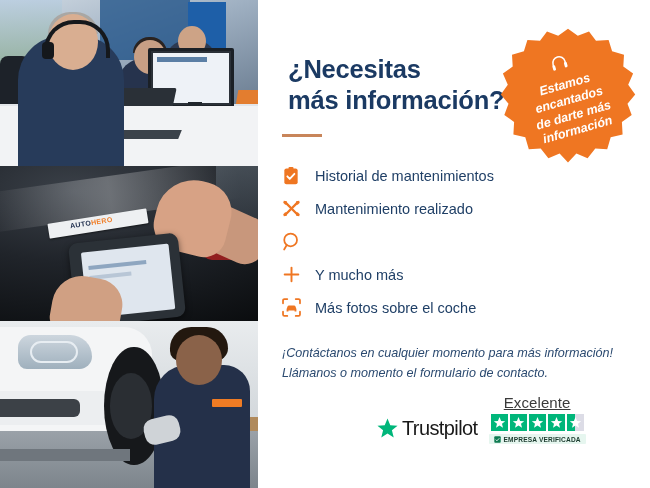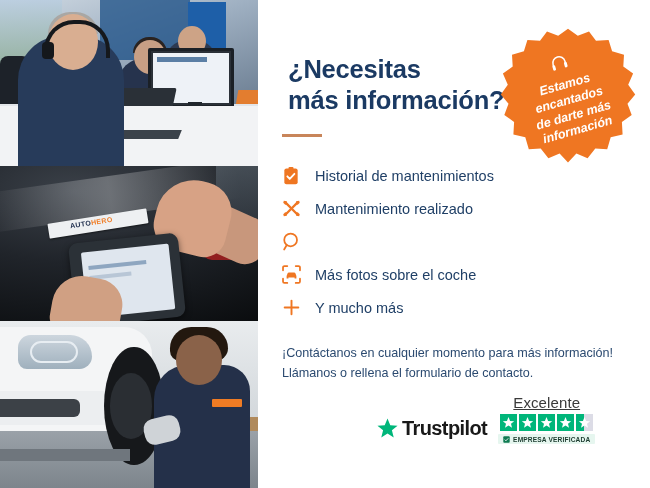--- a/index.html
+++ b/index.html
@@ -84,25 +84,25 @@
     margin:8px;font-size:25.5px;line-height:1.22;font-weight:bold;
     color:#1b3a63;letter-spacing:-.2px;
   }
   .rule{width:40px;height:3px;background:#c8855a;margin:18px 0 0 2px;}
 
   .features{list-style:none;margin:22px 0 0 0;padding:0;}
   .feature{display:flex;align-items:center;gap:13px;height:33px;}
   .feature .ico{width:22px;height:22px;flex:0 0 22px;display:flex;align-items:center;justify-content:center;}
   .feature .txt{font-size:14.5px;color:#1f3f66;white-space:nowrap;}
 
-  .note{margin:20px 0 0 2px;font-size:12.6px;line-height:1.55;color:#2b4a70;}
+  .note{margin:20px 0 0 2px;font-size:12.6px;line-height:1.55;color:#2b4a70;font-style:italic;}
 
   .tp{position:absolute;left:118px;bottom:44px;display:flex;align-items:flex-end;gap:11px;}
   .tp-logo{display:flex;align-items:center;gap:3px;padding-bottom:4px;}
-  .tp-word{font-size:20px;font-weight:bold;color:#191919;letter-spacing:-.6px;}
+  .tp-word{font-size:20px;font-weight:normal;color:#191919;letter-spacing:-.6px;}
   .tp-right{display:flex;flex-direction:column;align-items:center;gap:3px;}
   .tp-excelente{font-size:15px;color:#3a3a3a;letter-spacing:.1px;text-decoration:underline;}
   .stars{display:flex;gap:2px;}
   .star-box{width:17px;height:17px;background:#00b67a;display:flex;align-items:center;justify-content:center;}
   .star-box.half{background:linear-gradient(90deg,#00b67a 50%,#dcdce6 50%);}
   .verified{display:flex;align-items:center;gap:3px;background:#e6f6ef;padding:1.5px 5px;border-radius:1px;}
   .verified .vtxt{font-size:6.6px;font-weight:bold;color:#1b3a2e;letter-spacing:.15px;}
 
   
   .badge{position:absolute;left:498px;top:26px;width:140px;height:140px;}
@@ -229,49 +229,49 @@
           <svg width="21" height="21" viewBox="0 0 24 24">
             <circle cx="11" cy="10.2" r="7.3" fill="none" stroke="#ef7622" stroke-width="2"></circle>
             <line x1="6.4" y1="16.3" x2="3.6" y2="21.2" stroke="#ef7622" stroke-width="2" stroke-linecap="round"></line>
           </svg>
         </span>
       </li>
 
       <li class="feature">
         <span class="ico">
           <svg width="21" height="21" viewBox="0 0 24 24">
+            <g stroke="#ef7622" stroke-width="2.2" stroke-linecap="round">
+              <line x1="12" y1="4.2" x2="12" y2="19.8"></line>
+              <line x1="4.2" y1="12" x2="19.8" y2="12"></line>
+            </g>
+          </svg>
+        </span>
+        <span class="txt">Y mucho más</span>
+      </li>
+
+      <li class="feature">
+        <span class="ico">
+          <svg width="21" height="21" viewBox="0 0 24 24">
             <g fill="none" stroke="#ef7622" stroke-width="2" stroke-linecap="round">
               <path d="M2.3 7.2V3.9a1.6 1.6 0 0 1 1.6-1.6h3.3"></path>
               <path d="M21.7 7.2V3.9a1.6 1.6 0 0 0-1.6-1.6h-3.3"></path>
               <path d="M2.3 16.8v3.3a1.6 1.6 0 0 0 1.6 1.6h3.3"></path>
               <path d="M21.7 16.8v3.3a1.6 1.6 0 0 1-1.6 1.6h-3.3"></path>
             </g>
             <path d="M6.4 13.6l1.3-3.2a1.3 1.3 0 0 1 1.2-0.8h6.2a1.3 1.3 0 0 1 1.2 0.8l1.3 3.2v3.1h-2.1v-1.2H8.5v1.2H6.4z" fill="#ef7622"></path>
           </svg>
         </span>
         <span class="txt">Más fotos sobre el coche</span>
       </li>
 
-      <li class="feature">
-        <span class="ico">
-          <svg width="21" height="21" viewBox="0 0 24 24">
-            <g stroke="#ef7622" stroke-width="2.2" stroke-linecap="round">
-              <line x1="12" y1="4.2" x2="12" y2="19.8"></line>
-              <line x1="4.2" y1="12" x2="19.8" y2="12"></line>
-            </g>
-          </svg>
-        </span>
-        <span class="txt">Y mucho más</span>
-      </li>
-
     </ul>
 
     <p class="note">
       <span>¡Contáctanos en cualquier momento para más información!</span><br>
-      <span>Llámanos o rellena el formulario de contacto.</span>
+      <span>Llámanos o momento el formulario de contacto.</span>
     </p>
 
     <div class="tp">
       <div class="tp-logo">
         <svg width="23" height="23" viewBox="0 0 24 24">
           <path d="M12 1.6l2.9 7.1 7.6.4-5.9 4.8 1.9 7.4L12 17.1 5.5 21.3l1.9-7.4L1.5 9.1l7.6-.4z" fill="#00b67a"></path>
         </svg>
         <span class="tp-word">Trustpilot</span>
       </div>
       <div class="tp-right">

